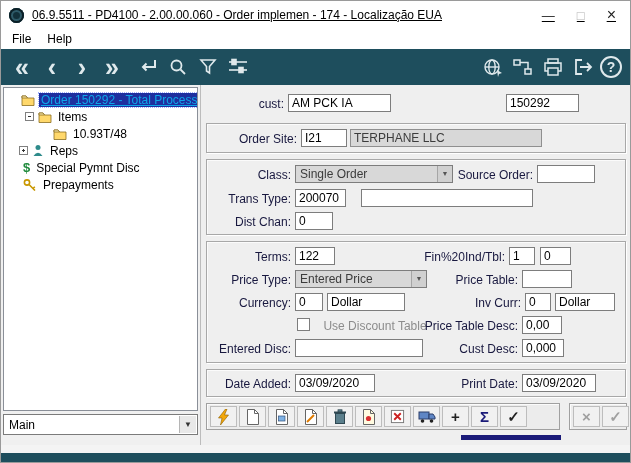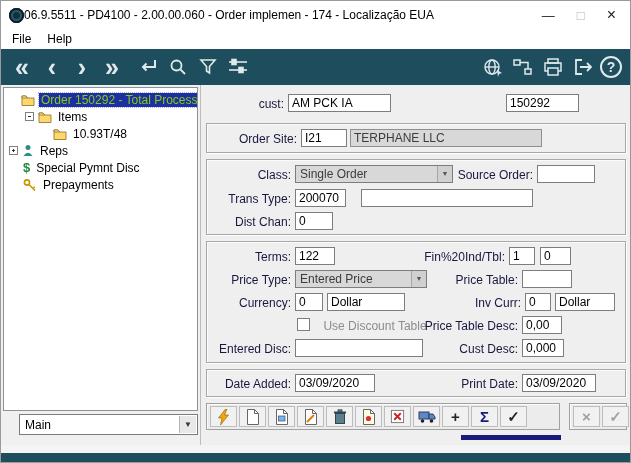--- a/index.html
+++ b/index.html
@@ -1,20 +1,20 @@
 <!DOCTYPE html>
 <html><head>
 <meta charset="utf-8">
 <style>
   * { box-sizing: border-box; margin: 0; padding: 0; }
   html,body { width:631px; height:463px; font-family:"Liberation Sans",sans-serif; }
   .window { width:631px; height:463px; border:1px solid #9a9a9a; background:#f0f0f0; position:relative; overflow:hidden; }
 
   
-  .titlebar { height:28px; background:#fff; display:flex; align-items:center; padding:0 8px; gap:0; }
+  .titlebar { height:28px; background:#fff; display:flex; align-items:center; padding:0 8px; gap:8px;text-decoration:underline; }
   .appicon { width:15px; height:15px; border-radius:50%; background:#12303a; box-shadow: inset 0 0 0 2px #0b1f26, inset 0 0 0 4px #2e5a68; flex:0 0 auto; }
   .title { font-size:12px; color:#000; white-space:nowrap; overflow:hidden; }
   .winbtns { margin-left:auto; display:flex; gap:22px; padding-right:6px; align-items:center; }
   .winbtn { font-size:13px; color:#222; line-height:1; cursor:default; }
   .winbtn.max { color:#b5b5b5; }
 
   
   .menubar { height:20px; background:#fff; display:flex; align-items:center; padding-left:3px; }
   .menuitem { font-size:12px; color:#000; padding:2px 8px; }
 
@@ -23,26 +23,26 @@
   .tbicon { color:#dfe9ec; display:flex; align-items:center; justify-content:center; min-width:26px; height:30px; font-weight:bold; font-size:25px; line-height:1; cursor:default; }
   .tbspacer { flex:1; }
   .helpcirc { width:22px; height:22px; min-width:22px; border:2px solid #dfe9ec; border-radius:50%; font-size:14px; }
 
   
   .content { display:flex; height:360px; }
   .leftpanel { width:200px; background:#f0f0f0; border-right:1px solid #bcbcbc; display:flex; flex-direction:column; padding:2px; }
   .tree { flex:1; background:#fff; border:1px solid #8a8f98; overflow:hidden; padding-top:3px; }
   .treerow { height:17px; display:flex; align-items:center; font-size:12px; gap:4px; white-space:nowrap; cursor:default; }
   .lblt { padding:0 2px; color:#000; }
-  .sel-row .lblt { background:#1e2f9f; color:#84cc16; outline:1px dotted #9fb0ff; }
+  .sel-row .lblt { background:#1e2f9f; color:#0ea5e9; outline:1px dotted #9fb0ff;text-decoration:underline; }
   .expander { width:9px; height:9px; border:1px solid #808080; background:#fff; position:relative; flex:0 0 auto; }
   .expander::before { content:""; position:absolute; left:2px; right:2px; top:3px; height:1px; background:#333; }
   .expander.plus::after { content:""; position:absolute; top:2px; bottom:2px; left:3px; width:1px; background:#333; }
   .ticon { flex:0 0 auto; display:flex; align-items:center; }
-  .mainselect { height:21px; margin-top:3px; margin-bottom:8px; background:#fff; border:1px solid #7b7b7b; position:relative; display:flex; align-items:center; font-size:12px; padding-left:5px; color:#000;margin-left:16px; }
+  .mainselect { height:21px; margin-top:3px; margin-bottom:8px; background:#fff; border:1px solid #7b7b7b; position:relative; display:flex; align-items:center; font-size:12px; padding-left:5px; color:#000; }
   .mainselect .arrowbtn { position:absolute; right:1px; top:1px; bottom:1px; width:17px; background:#e8e8e8; border-left:1px solid #b5b5b5; display:flex; align-items:center; justify-content:center; font-size:8px; color:#333; }
 
   
   .formpanel { flex:1; position:relative; background:#efefef; }
   .gbox { position:absolute; border:1px solid #a8a8a8; box-shadow: inset 1px 1px 0 #fbfbfb, 1px 1px 0 #ffffff; background:#efefef; }
   .lbl { position:absolute; font-size:12px; color:#18183f; text-align:right; height:18px; line-height:18px; white-space:nowrap; }
   .lbl.left { text-align:left; }
   .lbl.dis { color:#8c8c8c;text-align:center; }
   .fld { position:absolute; height:18px; border:1px solid #7d7d7d; background:#fff; font-family:"Liberation Sans",sans-serif; font-size:12px; padding:0 3px; color:#000; outline:none; }
   .fld.dis { background:#d8d8d8; color:#3c3c3c; border-color:#8f8f8f; }
@@ -173,21 +173,21 @@
         <div class="treerow" style="padding-left:49px;">
           <span class="ticon">
             <svg width="14" height="12" viewBox="0 0 14 12">
                 <path d="M1 2 h4 l1.5 2 H13 v7.5 H1 z" fill="#ffd86b" stroke="#8a6d1f" stroke-width="0.8"></path>
                 <path d="M1 2 h4 l1.5 2 H1 z" fill="#ffeeb0" stroke="#8a6d1f" stroke-width="0.8"></path>
               </svg>
           </span>
           <span class="lblt">10.93T/48</span>
         </div>
 
-        <div class="treerow" style="padding-left:5px;">
+        <div class="treerow" style="padding-left:15px;">
           <span class="expander plus"></span>
           <span class="ticon">
             <svg width="12" height="13" viewBox="0 0 12 13">
                 <circle cx="6" cy="3.5" r="2.5" fill="#2e8b8b"></circle>
                 <path d="M1.5 12 q4.5 -6.5 9 0 z" fill="#2e8b8b"></path>
               </svg>
           </span>
           <span class="lblt">Reps</span>
         </div>
 

